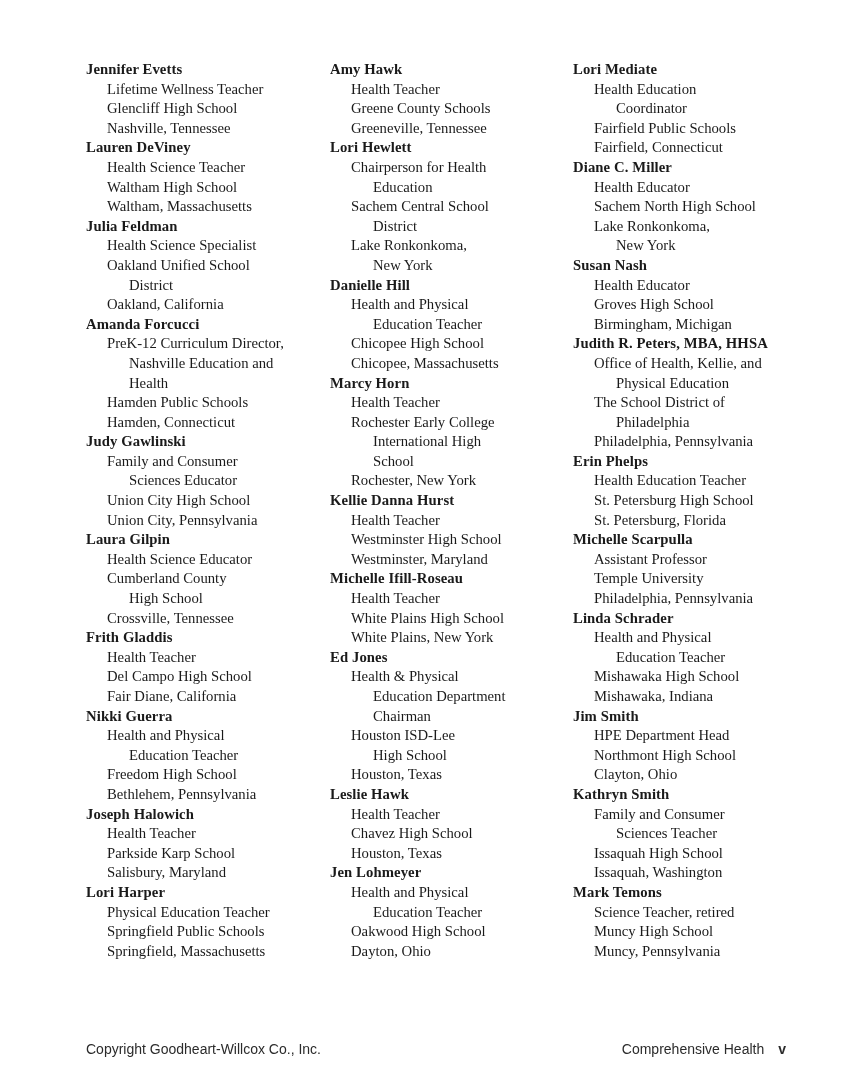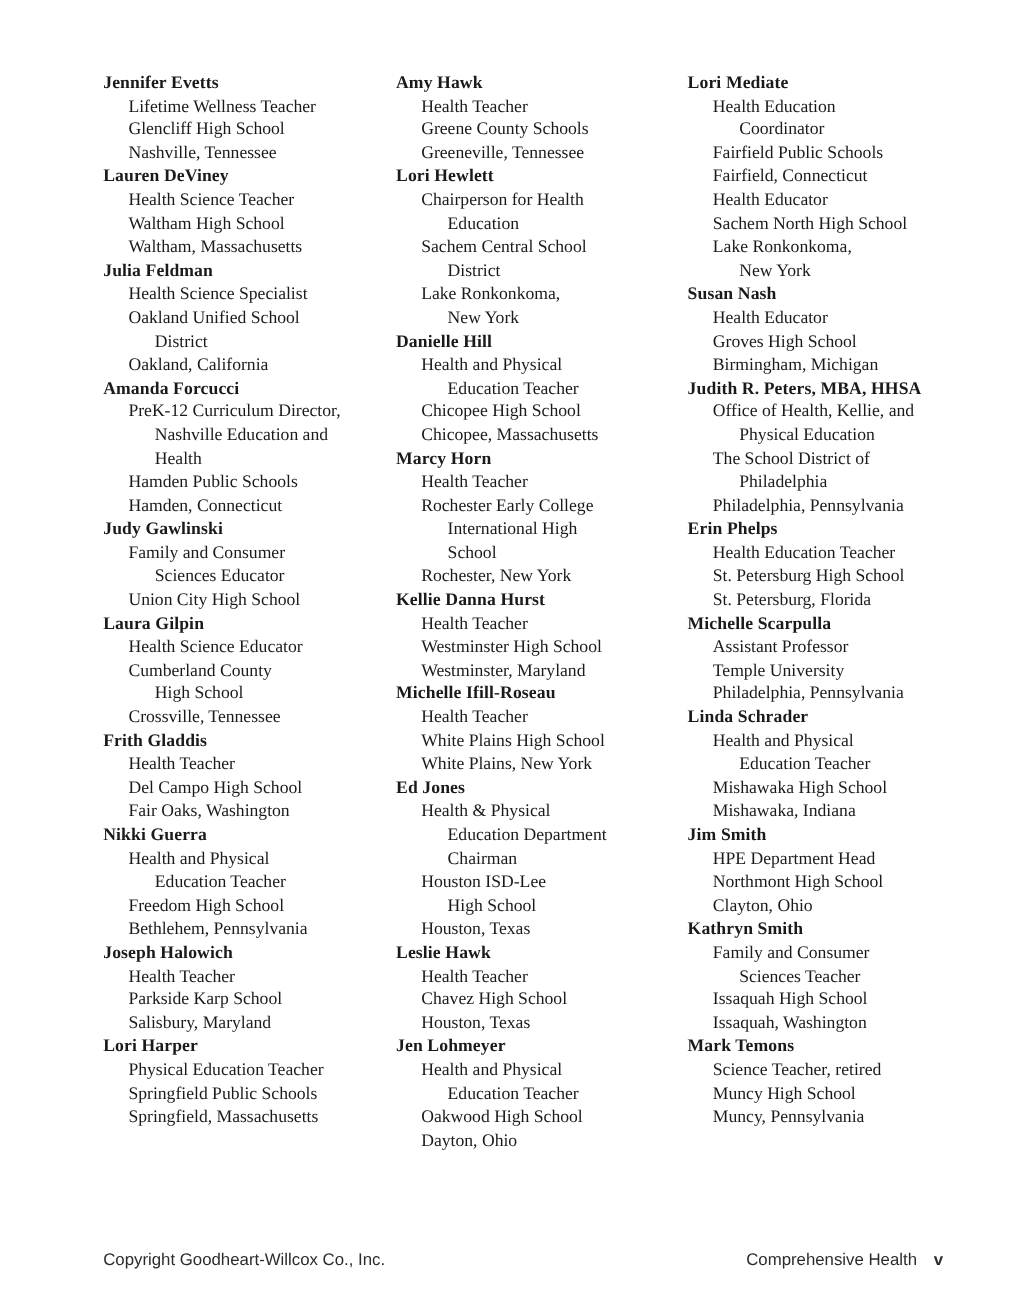--- a/index.html
+++ b/index.html
@@ -141,37 +141,38 @@
             <div class="entry-line">Hamden Public Schools</div>
             <div class="entry-line">Hamden, Connecticut</div>
           </div>
         </div>
         <div class="entry">
           <div class="entry-name">Judy Gawlinski</div>
           <div class="entry-lines">
             <div class="entry-line">Family and Consumer</div>
             <div class="entry-line cont">Sciences Educator</div>
             <div class="entry-line">Union City High School</div>
+            <div class="entry-line">Union City, Pennsylvania</div>
           </div>
         </div>
         <div class="entry">
           <div class="entry-name">Laura Gilpin</div>
           <div class="entry-lines">
             <div class="entry-line">Health Science Educator</div>
             <div class="entry-line">Cumberland County</div>
             <div class="entry-line cont">High School</div>
             <div class="entry-line">Crossville, Tennessee</div>
           </div>
         </div>
         <div class="entry">
           <div class="entry-name">Frith Gladdis</div>
           <div class="entry-lines">
             <div class="entry-line">Health Teacher</div>
             <div class="entry-line">Del Campo High School</div>
-            <div class="entry-line">Fair Oaks, Washington</div>
+            <div class="entry-line">Fair Diane, California</div>
           </div>
         </div>
         <div class="entry">
           <div class="entry-name">Nikki Guerra</div>
           <div class="entry-lines">
             <div class="entry-line">Health and Physical</div>
             <div class="entry-line cont">Education Teacher</div>
             <div class="entry-line">Freedom High School</div>
             <div class="entry-line">Bethlehem, Pennsylvania</div>
           </div>
@@ -281,20 +282,21 @@
         <div class="entry">
           <div class="entry-name">Lori Mediate</div>
           <div class="entry-lines">
             <div class="entry-line">Health Education</div>
             <div class="entry-line cont">Coordinator</div>
             <div class="entry-line">Fairfield Public Schools</div>
             <div class="entry-line">Fairfield, Connecticut</div>
           </div>
         </div>
         <div class="entry">
+          <div class="entry-name">Diane C. Miller</div>
           <div class="entry-lines">
             <div class="entry-line">Health Educator</div>
             <div class="entry-line">Sachem North High School</div>
             <div class="entry-line">Lake Ronkonkoma,</div>
             <div class="entry-line cont">New York</div>
           </div>
         </div>
         <div class="entry">
           <div class="entry-name">Susan Nash</div>
           <div class="entry-lines">

